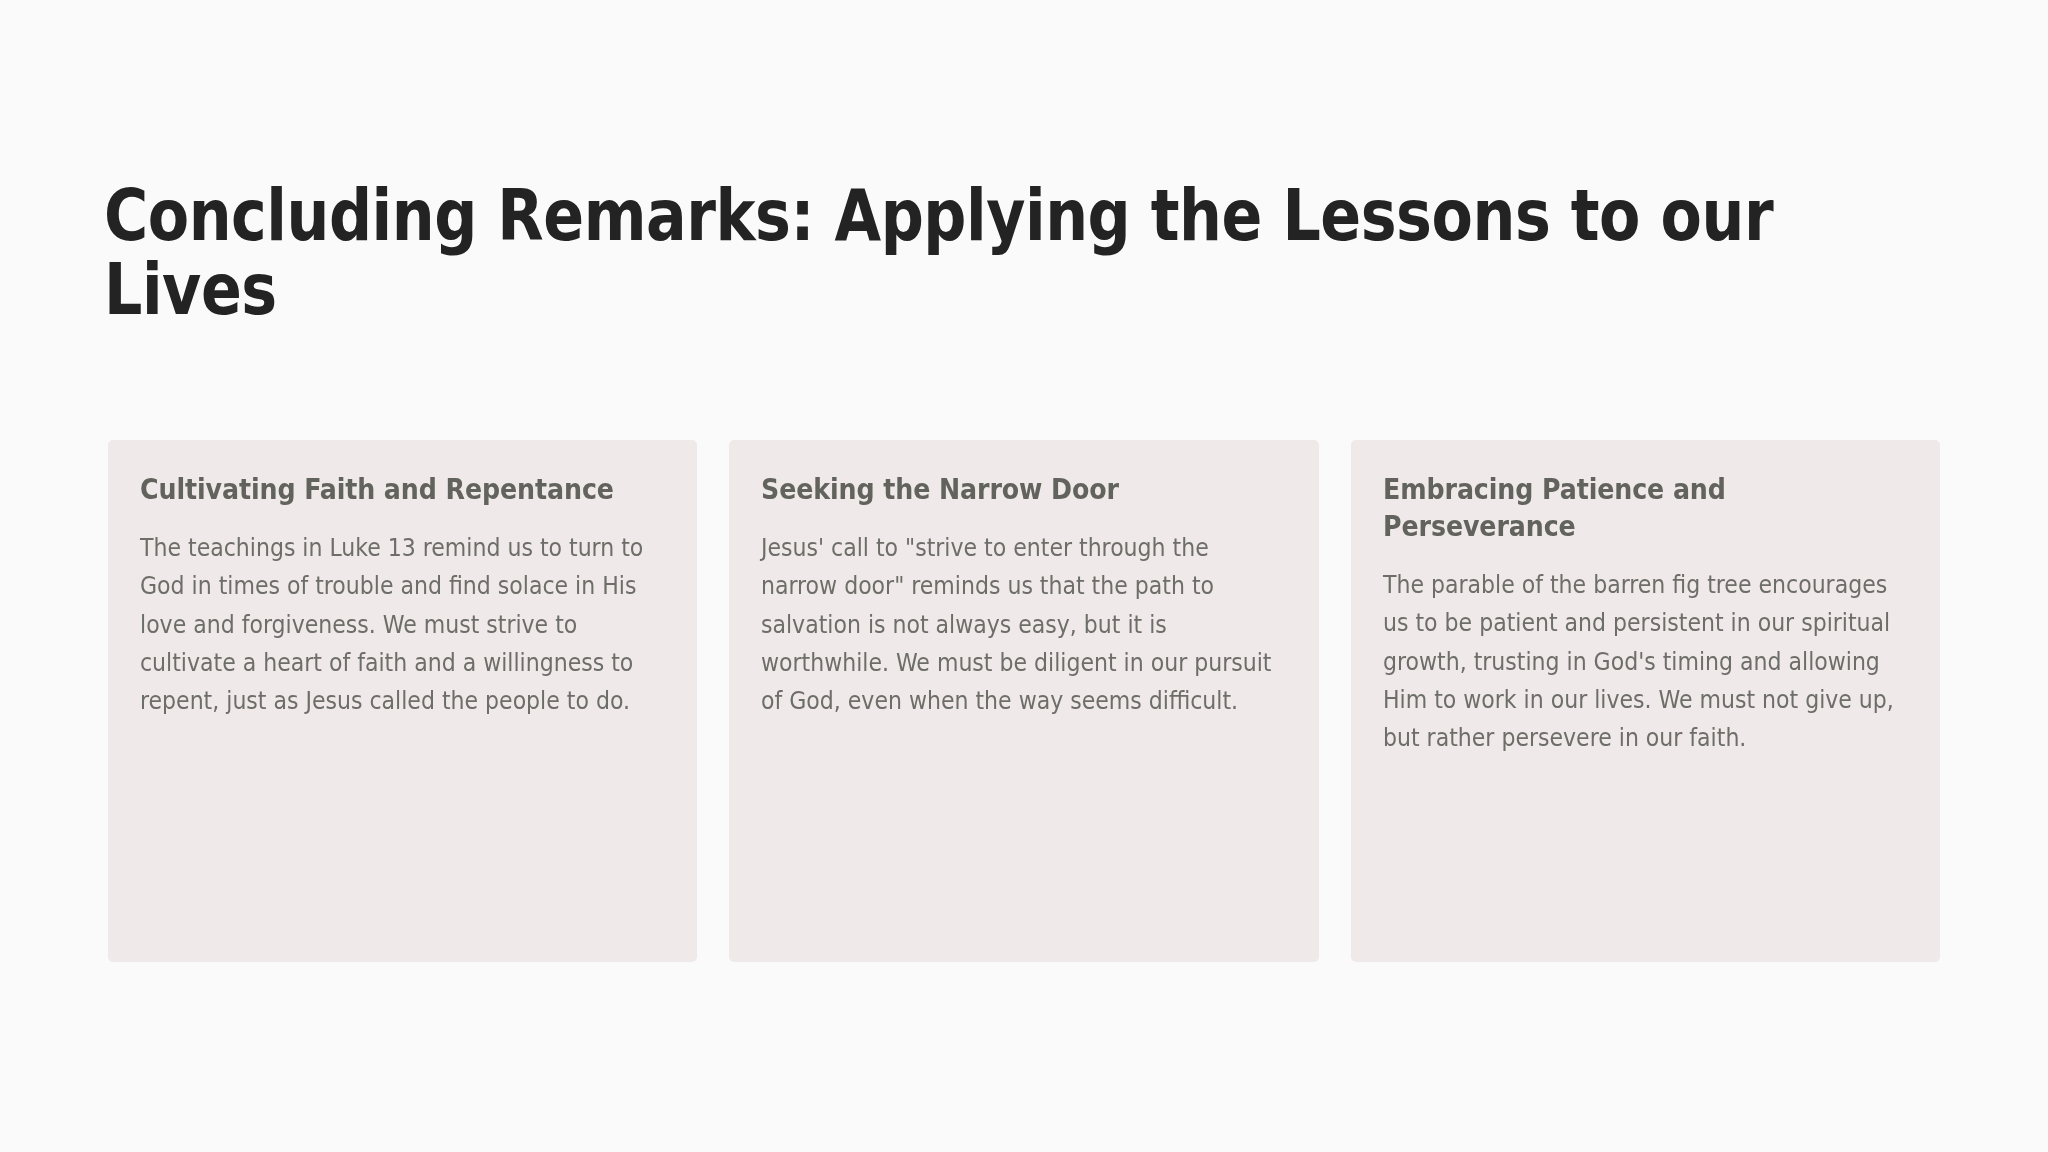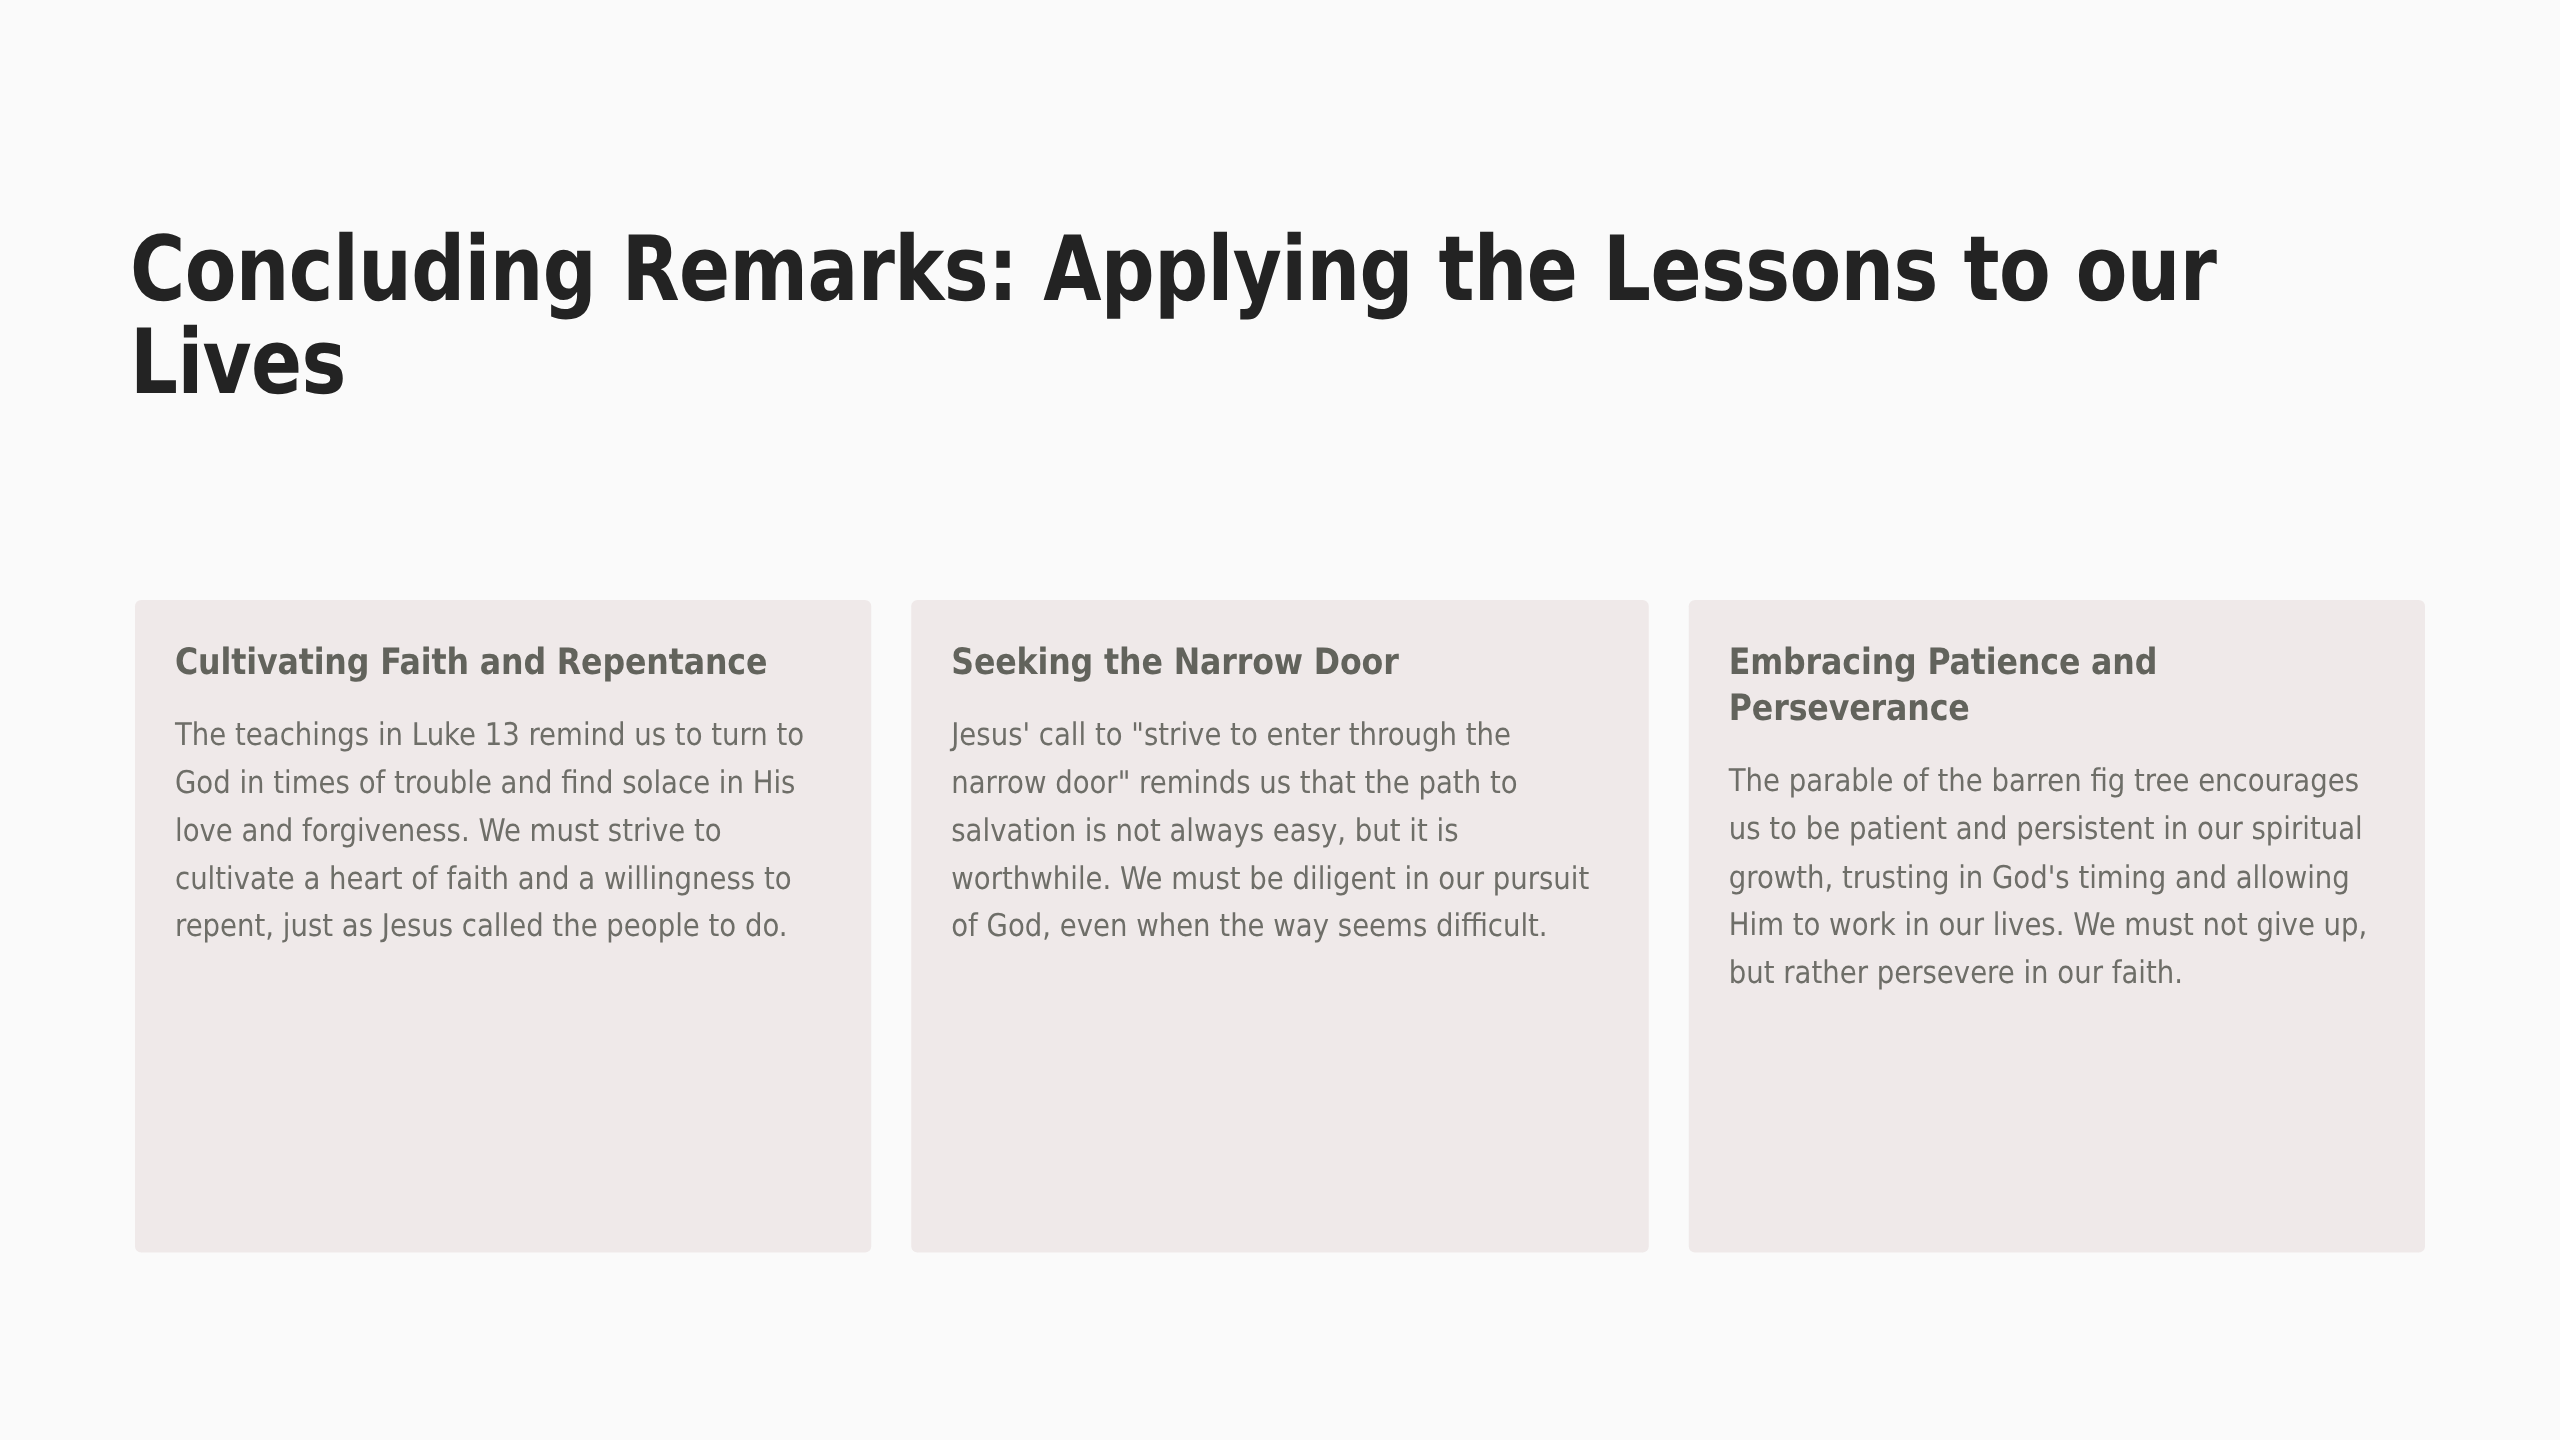--- a/index.html
+++ b/index.html
@@ -49,21 +49,20 @@
     gap: 32px;
   }
   .card {
     flex: 1 1 0;
     min-width: 0;
     background: #efe9e9;
     border-radius: 5px;
     box-sizing: border-box;
     padding: 31px 32px 34px 32px;
     min-height: 522px;
-    margin-top: 40px;
   }
   .card-title {
     margin: 0 0 21px 0;
     font-family: "DejaVu Sans Condensed", "Liberation Sans Narrow", "Liberation Sans", sans-serif;
     font-weight: 700;
     font-size: 29px;
     line-height: 1.28;
     letter-spacing: -0.1px;
     color: #62635c;
     transform: scaleX(0.97);

